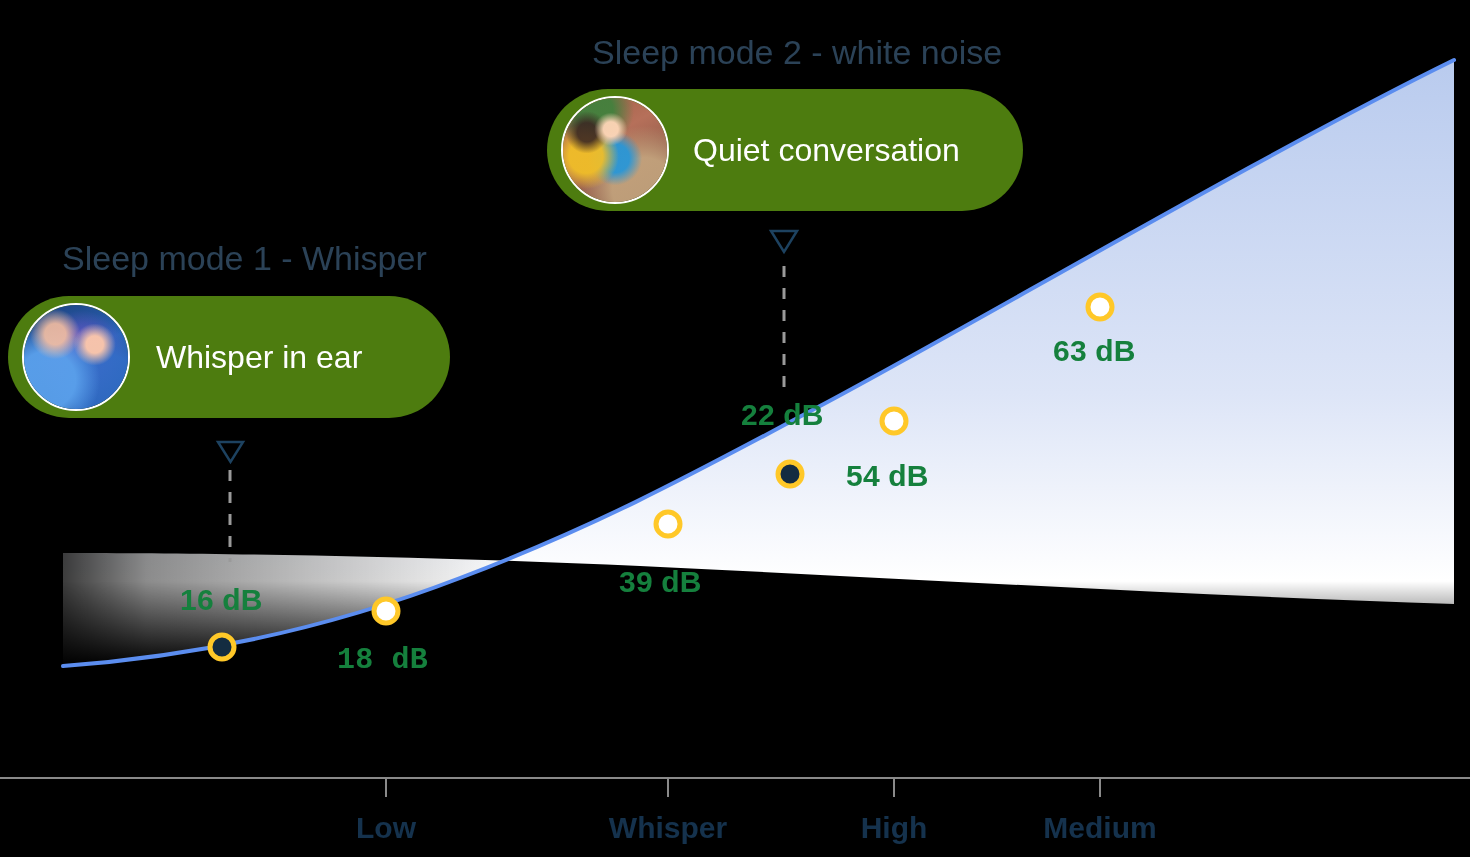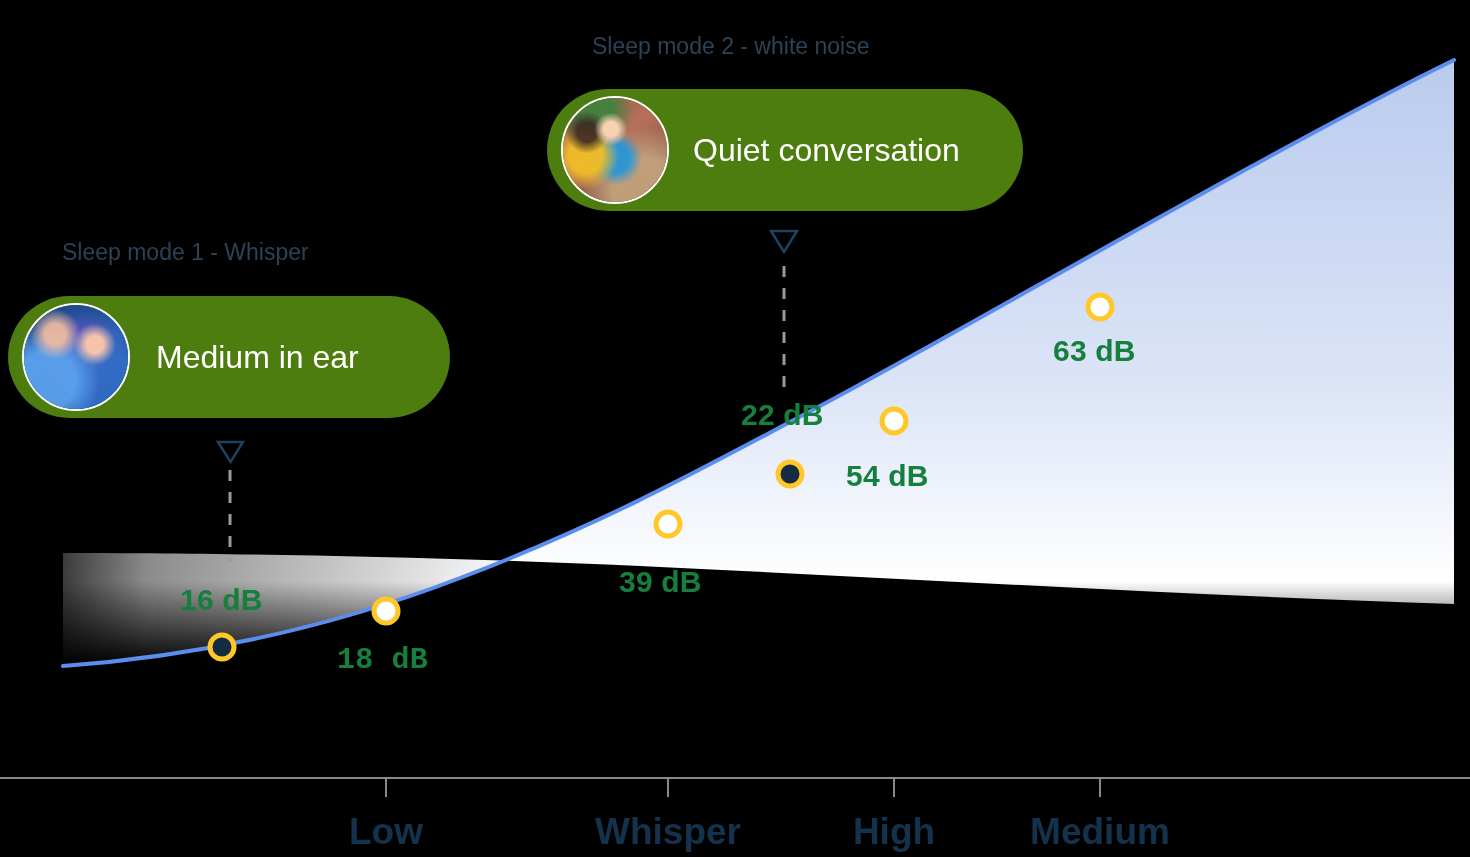--- a/index.html
+++ b/index.html
@@ -41,33 +41,33 @@
     letter-spacing: 0.2px;
     white-space: nowrap;
     line-height: 1;
     text-align: center;
   }
 
   
   .axis-label {
     position: absolute;
     font-family: "Liberation Sans", sans-serif;
-    font-size: 37px;
+    font-size: 30px;
     font-weight: bold;
     color: #15324d;
     white-space: nowrap;
     line-height: 1;
     transform: translateX(-50%);
   }
 
   
   .callout-title {
     position: absolute;
     font-family: "Liberation Sans", sans-serif;
-    font-size: 23px;
+    font-size: 34px;
     font-weight: normal;
     color: #2b4257;
     white-space: nowrap;
     line-height: 1;
   }
 
   
   .bubble {
     position: absolute;
     background: #4d7c0f;
@@ -177,21 +177,21 @@
   <div class="axis-label" style="left:668px;  top:813px;">Whisper</div>
   <div class="axis-label" style="left:894px;  top:813px;">High</div>
   <div class="axis-label" style="left:1100px; top:813px;">Medium</div>
 
   <div class="callout-title" style="left:62px; top:241px;">Sleep mode 1 - Whisper</div>
 
   <div class="bubble" style="left:8px; top:296px; width:442px; height:122px; padding-left:14px;">
     <div class="bubble-avatar" style="width:108px; height:108px;">
       <span class="photo-a"></span>
     </div>
-    <span class="bubble-text" style="margin-left:26px;">Medium in ear</span>
+    <span class="bubble-text" style="margin-left:26px;">Whisper in ear</span>
   </div>
 
   <div class="callout-title" style="left:592px; top:35px;">Sleep mode 2 - white noise</div>
 
   <div class="bubble" style="left:547px; top:89px; width:476px; height:122px; padding-left:14px;">
     <div class="bubble-avatar" style="width:108px; height:108px;">
       <span class="photo-b"></span>
     </div>
     <span class="bubble-text" style="margin-left:24px;">Quiet conversation</span>
   </div>

